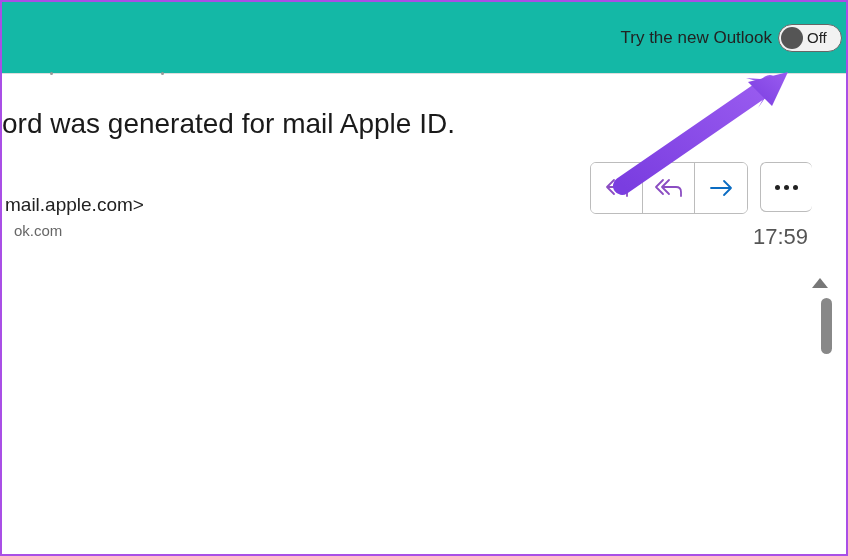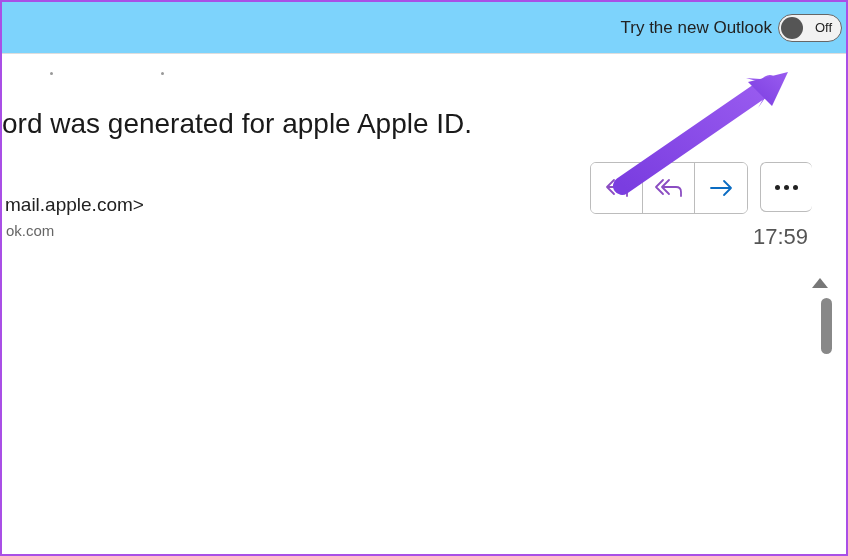--- a/index.html
+++ b/index.html
@@ -6,22 +6,22 @@
     body {
       font-family: 'Segoe UI', -apple-system, sans-serif;
       width: 848px;
       height: 556px;
       border: 2px solid #a94fe6;
       background: #ffffff;
       position: relative;
       overflow: hidden;
     }
     .header-bar {
-      height: 52px;
-      background: #7dd3fc;
+      height: 72px;
+      background: #14b8a6;
       display: flex;
       align-items: center;
       justify-content: flex-end;
       padding-right: 4px;
       border-bottom: 1px solid #ddd;
     }
     .toggle-wrap {
       display: flex;
       align-items: center;
       gap: 6px;
@@ -41,23 +41,23 @@
       align-items: center;
     }
     .toggle-knob {
       width: 22px;
       height: 22px;
       border-radius: 50%;
       background: #555;
       margin-left: 2px;
     }
     .toggle-state {
-      font-size: 13px;
+      font-size: 15px;
       color: #222;
-      margin-left: 12px;
+      margin-left: 4px;
     }
     .mini-dots {
       position: absolute;
       top: 70px;
       left: 0;
       display: flex;
       gap: 108px;
       padding-left: 48px;
     }
     .mini-dot {
@@ -75,21 +75,21 @@
     .from-line {
       position: absolute;
       top: 192px;
       left: 3px;
       font-size: 19px;
       color: #222;
     }
     .to-line {
       position: absolute;
       top: 220px;
-      left: 4px;
+      left: 12px;
       font-size: 15px;
       color: #666;
     }
     .actions {
       position: absolute;
       top: 160px;
       right: 34px;
       display: flex;
       gap: 12px;
     }
@@ -159,21 +159,21 @@
       <span class="toggle-state">Off</span>
     </div>
   </div>
 </div>
 
 <div class="mini-dots">
   <div class="mini-dot"></div>
   <div class="mini-dot"></div>
 </div>
 
-<div class="subject">ord was generated for apple Apple ID.</div>
+<div class="subject">ord was generated for mail Apple ID.</div>
 
 <div class="from-line">mail.apple.com&gt;</div>
 <div class="to-line">ok.com</div>
 
 <div class="actions">
   <div class="btn-group">
     <div class="btn">
       <svg width="26" height="24" viewBox="0 0 26 24">
         <path d="M 10 4 L 3 11 L 10 18 M 3 11 L 18 11 Q 23 11 23 16 L 23 20" stroke="#8b4dc2" stroke-width="1.8" fill="none" stroke-linecap="round" stroke-linejoin="round"></path>
       </svg>

